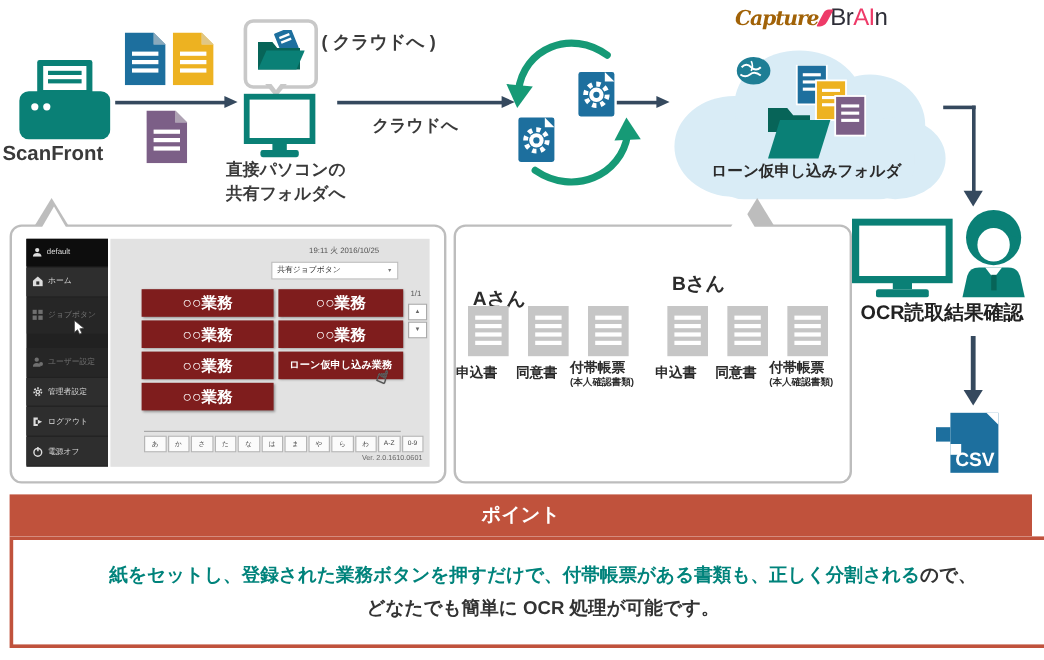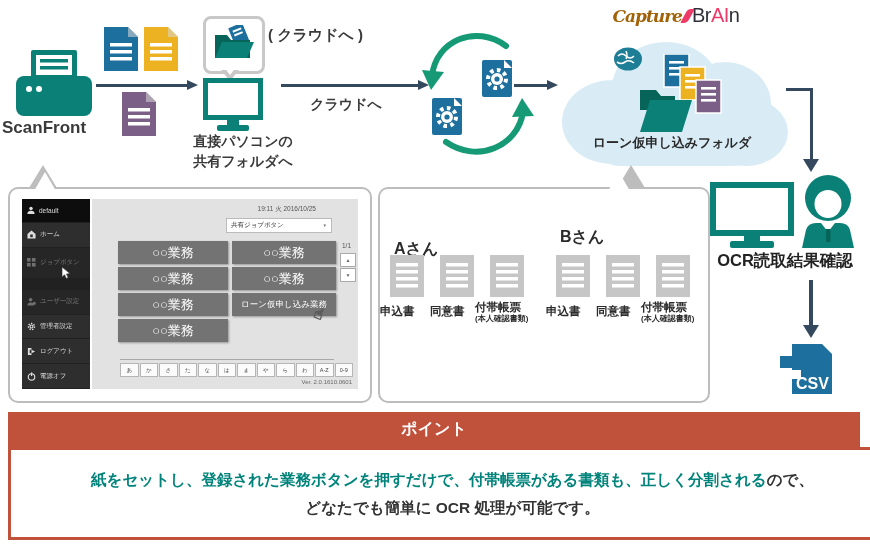--- a/index.html
+++ b/index.html
@@ -24,21 +24,21 @@
   
   .sf-sidebar{position:absolute;background:#212121;display:flex;flex-direction:column;}
   .sf-item{display:flex;align-items:center;gap:4px;padding-left:5px;height:25px;margin-bottom:1px;
     background:#2e2e2e;color:#ddd;font-size:6.5px;}
   .sf-item.first{background:#0d0d0d;height:24px;}
   .sf-item.dim{opacity:.42;}
   .sf-main{position:absolute;background:#e2e2e2;}
   .sf-time{position:absolute;font-size:6.5px;color:#555;}
   .sf-dd{position:absolute;background:#fff;border:1px solid #bbb;font-size:6.5px;color:#333;
     display:flex;align-items:center;justify-content:space-between;padding:0 4px;}
-  .jobbtn{position:absolute;background:#737373;color:#fff;font-weight:normal;font-size:13px;
+  .jobbtn{position:absolute;background:#7f1d1d;color:#fff;font-weight:bold;font-size:13px;
     display:flex;align-items:center;justify-content:center;box-shadow:1px 1px 2px rgba(0,0,0,.35);}
   .jobbtn.small{font-size:8.5px;}
   .pgbtn{position:absolute;background:#fff;border:1px solid #aaa;font-size:5px;color:#666;
     display:flex;align-items:center;justify-content:center;}
   .idx-key{display:flex;align-items:center;justify-content:center;width:16.5px;height:12px;
     background:#fbfbfb;border:1px solid #b5b5b5;font-size:5.5px;color:#444;}
   
   .person-name{position:absolute;font-weight:bold;font-size:16px;color:#2b2b2b;}
   .doc-label{position:absolute;text-align:left;font-weight:bold;font-size:11.5px;color:#2b2b2b;line-height:1.15;}
   .doc-sub{font-weight:bold;font-size:8px;}
@@ -125,21 +125,21 @@
 
   <div class="abs" style="left:268px;top:26px;font-weight:bold;font-size:15px;color:#3a3a3a;">( クラウドへ )</div>
 
   <div class="abs" style="left:203px;top:78px;">
     <svg width="60" height="54" viewBox="0 0 60 54">
       <rect x="2.5" y="2.5" width="55" height="37" fill="#fff" stroke="#0a8076" stroke-width="5"></rect>
       <rect x="24" y="40" width="12" height="8" fill="#0a8076"></rect>
       <rect x="14" y="47" width="32" height="6" rx="2" fill="#0a8076"></rect>
     </svg>
   </div>
-  <div class="flow-label" style="left:176px;top:131px;width:134px;">
+  <div class="flow-label" style="left:154px;top:131px;width:134px;text-align:right;">
     <div>直接パソコンの</div>
     <div>共有フォルダへ</div>
   </div>
 
   <div class="arrow-h" style="left:281px;top:84px;width:138px;"></div>
   <div class="flow-label" style="left:278px;top:94px;width:136px;">
     <div>クラウドへ</div>
   </div>
 
   <div class="abs" style="left:418px;top:32px;">

